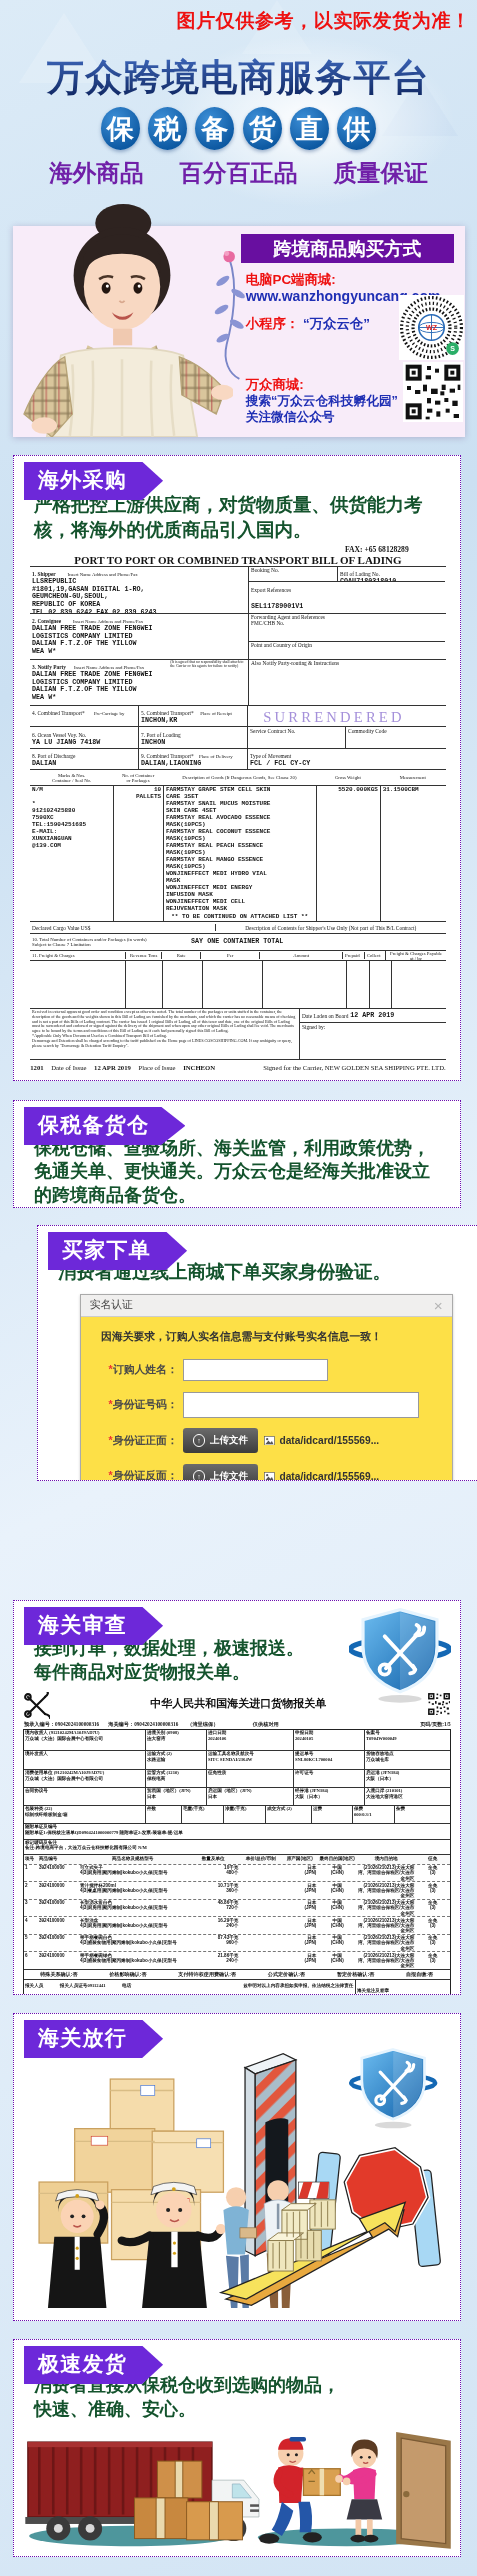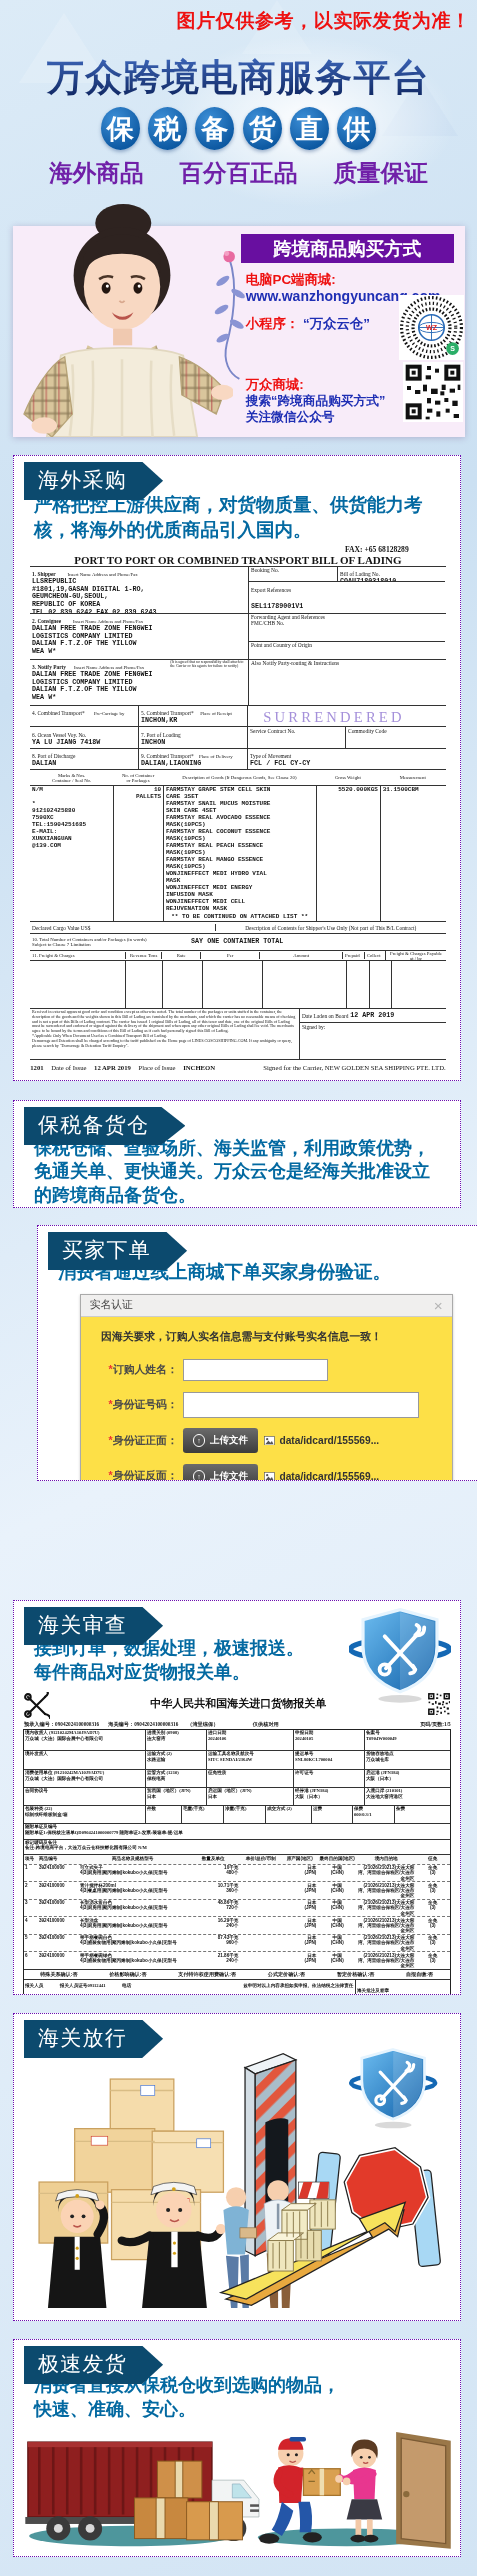--- a/index.html
+++ b/index.html
@@ -25,23 +25,23 @@
   .slogans{top:157px;left:0;width:477px;display:flex;justify-content:center;gap:36px;
         color:#7020a8;font-size:23.6px;font-weight:900;}
   
   .panel{top:226px;left:12.7px;width:452px;height:211px;background:#f8ecf9;box-shadow:0 1.3px 6.4px rgba(110,70,130,.3);}
   .panel-bar{position:absolute;left:228px;top:7.6px;width:213px;height:29px;background:#680fa0;color:#fff;
         display:flex;align-items:center;justify-content:center;font-size:18.5px;font-weight:900;}
   .red-lab{color:#ee1111;font-weight:900;}
   .blue-link{color:#1f2fb4;font-weight:900;}
   
   .sec{position:absolute;left:12.7px;width:448px;background:#fff;border:1.9px dotted #6d0fb0;box-sizing:border-box;overflow:hidden;}
-  .badge{position:absolute;left:10.2px;top:5.7px;background:#0c4a6e;color:#fff;font-size:21px;font-weight:400;
+  .badge{position:absolute;left:10.2px;top:5.7px;background:#6d28d9;color:#fff;font-size:21px;font-weight:700;
         padding:4.5px 36px 5.7px 14px;clip-path:polygon(0 0,85% 0,100% 50%,85% 100%,0 100%);letter-spacing:1.3px;}
-  .sec-desc{font-size:18.5px;line-height:1.33;font-weight:900;color:#0369a1;}
+  .sec-desc{font-size:18.5px;line-height:1.33;font-weight:900;color:#14532d;}
   
   .bol{margin:2.5px 14px 0 16.5px;color:#141414;position:relative;}
   .bol .cell{box-sizing:border-box;padding:0.6px 1.9px;overflow:hidden;}
   .lab7{font-size:4.8px;font-family:"Liberation Serif","DejaVu Serif",serif;}
   .lab8{font-size:5.4px;font-family:"Liberation Serif","DejaVu Serif",serif;}
   .m10{font-family:"Liberation Mono","DejaVu Sans Mono",monospace;font-size:6.7px;line-height:7.6px;font-weight:bold;}
   .m9{font-family:"Liberation Mono","DejaVu Sans Mono",monospace;font-size:6px;line-height:7px;font-weight:bold;}
   .row{display:flex;box-sizing:border-box;}
   .bl{border-left:0.6px solid #333;} .br{border-right:0.6px solid #333;} .bt{border-top:0.6px solid #333;} .bb{border-bottom:0.6px solid #333;}
   .stamp{position:absolute;right:41px;top:164px;color:#9b84d6;font-size:14.6px;font-weight:normal;letter-spacing:3.2px;opacity:.9;
@@ -217,21 +217,21 @@
       <circle cx="51" cy="51" r="38" fill="none" stroke="#111" stroke-width="5" stroke-dasharray="2 4"></circle>
       <circle cx="51" cy="51" r="29" fill="none" stroke="#111" stroke-width="5" stroke-dasharray="2.5 3"></circle>
       <circle cx="51" cy="51" r="20" fill="#fff" stroke="#2b6cb8" stroke-width="2.5"></circle>
       <ellipse cx="51" cy="51" rx="20" ry="8" fill="none" stroke="#2b6cb8" stroke-width="1.5"></ellipse>
       <path d="M51,31 L51,71 M31,51 L71,51" stroke="#2b6cb8" stroke-width="1.5"></path>
       <text x="51" y="55" text-anchor="middle" font-size="11" font-weight="bold" fill="#d22">WZ</text>
       <circle cx="84" cy="84" r="10" fill="#2aae67"></circle>
       <text x="84" y="88" text-anchor="middle" font-size="11" font-weight="bold" fill="#fff">S</text>
     </svg>
     <div class="abs red-lab" style="left:233px;top:150px;font-size:13.4px">万众商城:</div>
-    <div class="abs blue-link" style="left:233px;top:167px;font-size:12.7px">搜索“跨境商品购买方式”</div>
+    <div class="abs blue-link" style="left:233px;top:167px;font-size:12.7px">搜索“万众云仓科技孵化园”</div>
     <div class="abs blue-link" style="left:233px;top:183px;font-size:12.7px">关注微信公众号</div>
     <svg class="abs" style="left:390px;top:136px" width="60" height="60" viewBox="0 0 90 90">
         <use href="#qr"></use>
       </svg>
   </div>
 
   <div class="sec" style="top:455px;height:626px;">
     <div class="badge">海外采购</div>
     <div class="sec-desc" style="margin:37px 16.5px 0 20.4px;">严格把控上游供应商，对货物质量、供货能力考核，将海外的优质商品引入国内。</div>
 

